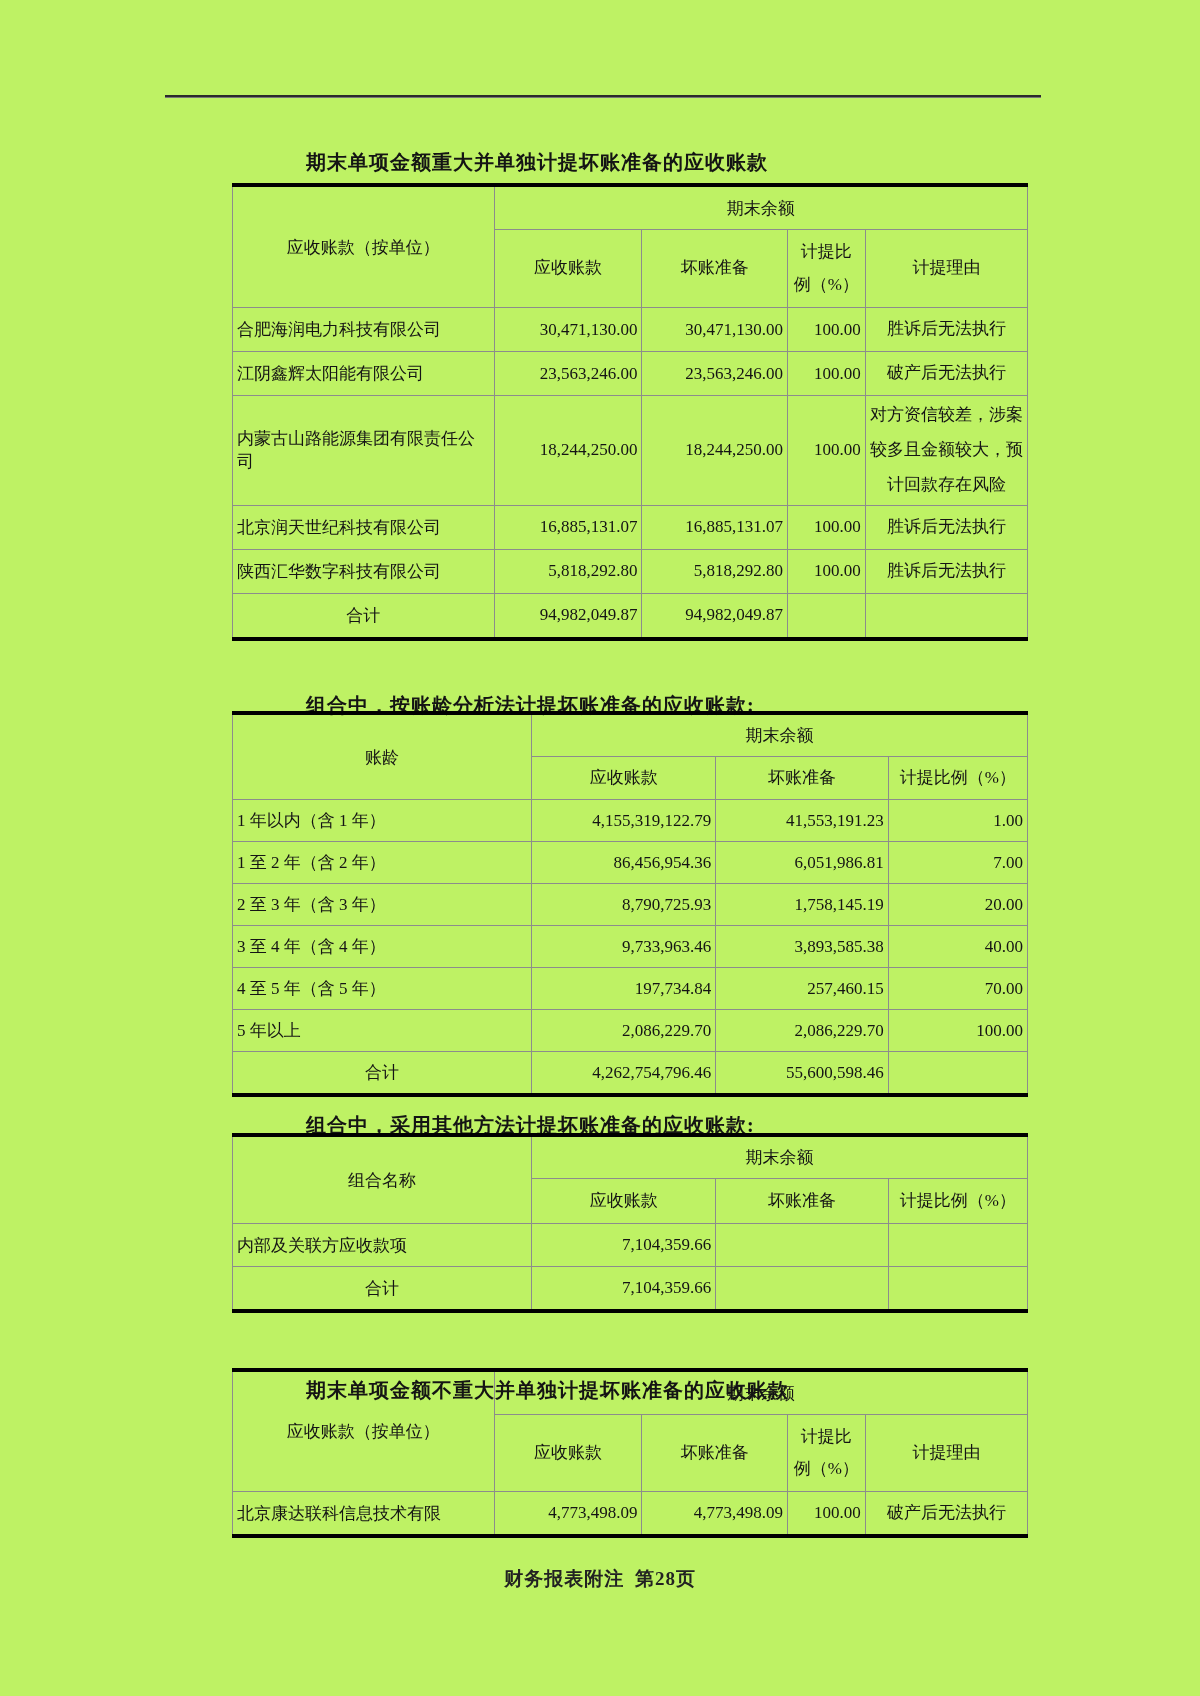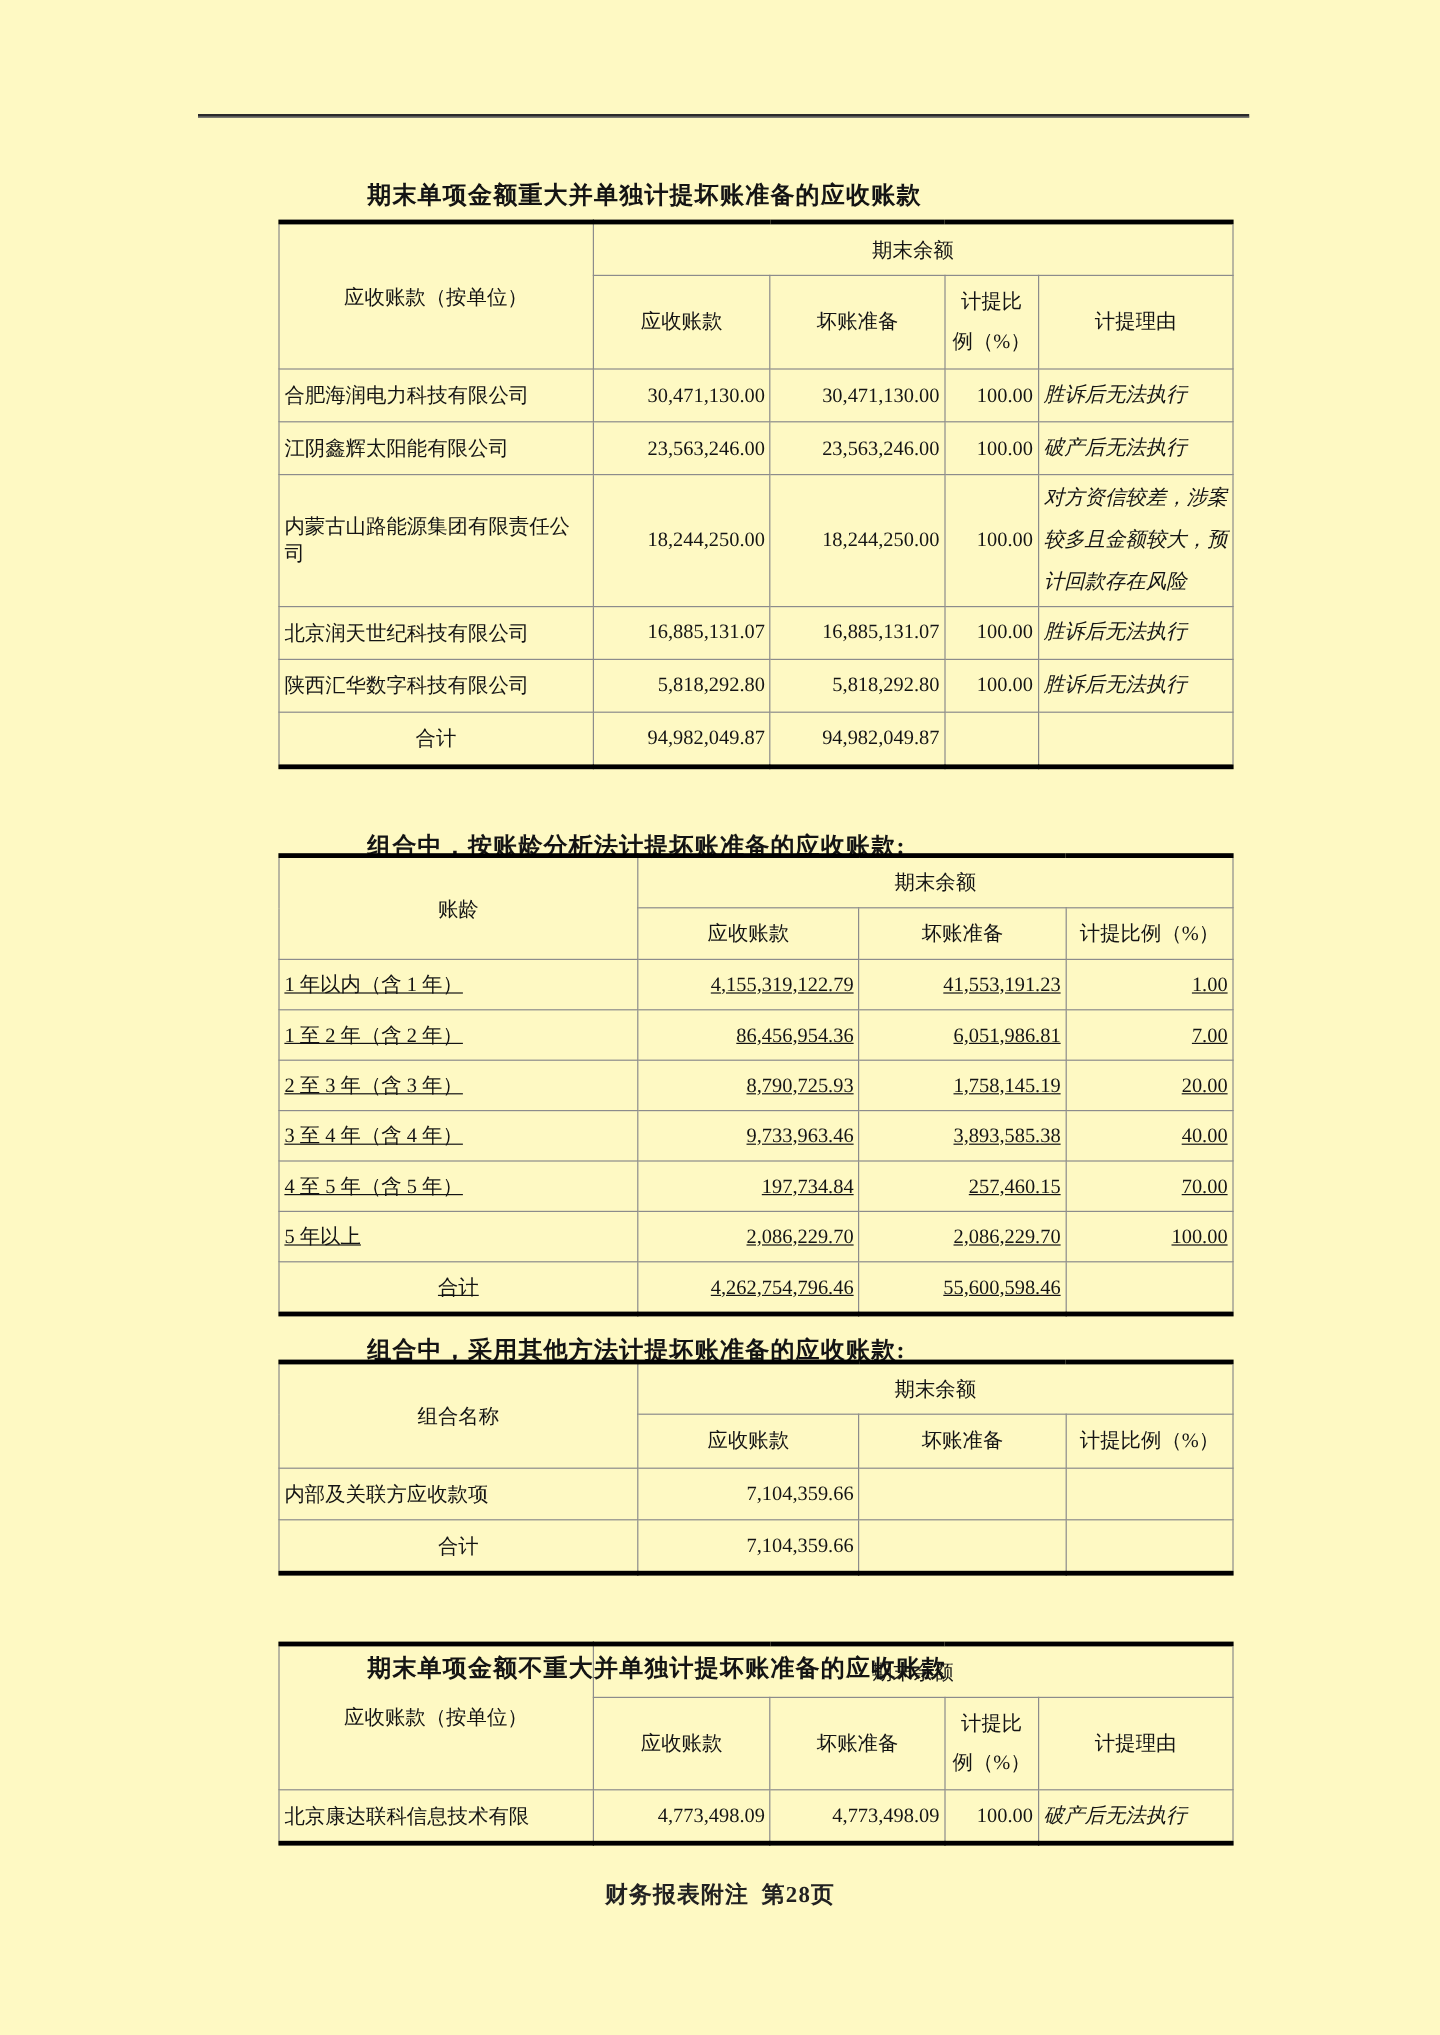--- a/index.html
+++ b/index.html
@@ -1,20 +1,20 @@
 <!DOCTYPE html>
 <html><head>
 <meta charset="utf-8">
 <style>
   html,body{margin:0;padding:0;background:#e9e9e9;}
   .page{
     position:relative;
     width:1200px;height:1696px;
     margin:0 auto;
-    background:#fef9c3;
+    background:#bef264;
     font-family:"Liberation Serif","DejaVu Serif",serif;
     color:#141414;
     overflow:hidden;
   }
   .top-rule{
     position:absolute;left:165px;top:95px;width:876px;height:2px;
     background:#2b2b2b;border-bottom:1px solid #777;
   }
   .tbl-title{
     position:absolute;left:306px;
@@ -42,28 +42,28 @@
     padding:2px 4px;
     vertical-align:middle;
     overflow:hidden;
   }
   th.group{text-align:center;}
   th.rowhead{text-align:center;}
   th.sub{text-align:center;white-space:pre-line;line-height:1.9;}
   td.al{text-align:left;padding-left:7px;}
   td.ac{text-align:center;}
   td.ar{text-align:right;padding-right:12px;}
-  td.reason{line-height:2.05;padding:6px 18px;font-style:italic;}
+  td.reason{text-align:center;line-height:2.05;padding:6px 18px;}
   
   .t1 thead tr.r1 th{height:38px;}
   .t1 thead tr.r2 th{height:73px;}
   .t1 tbody td{height:39px;}
   .t2 thead tr.r1 th{height:37px;}
   .t2 thead tr.r2 th{height:38px;}
-  .t2 tbody td{height:37px;text-decoration:underline;}
+  .t2 tbody td{height:37px;}
   .t3 thead tr.r1 th{height:37px;}
   .t3 thead tr.r2 th{height:40px;}
   .t3 tbody td{height:38px;}
   .t4 thead tr.r1 th{height:38px;}
   .t4 thead tr.r2 th{height:72px;}
   .t4 tbody td{height:38px;}
   .footer{
     position:absolute;top:1566px;left:0;width:100%;
     text-align:center;font-size:19px;font-weight:600;
     letter-spacing:1px;word-spacing:5px;color:#222;

